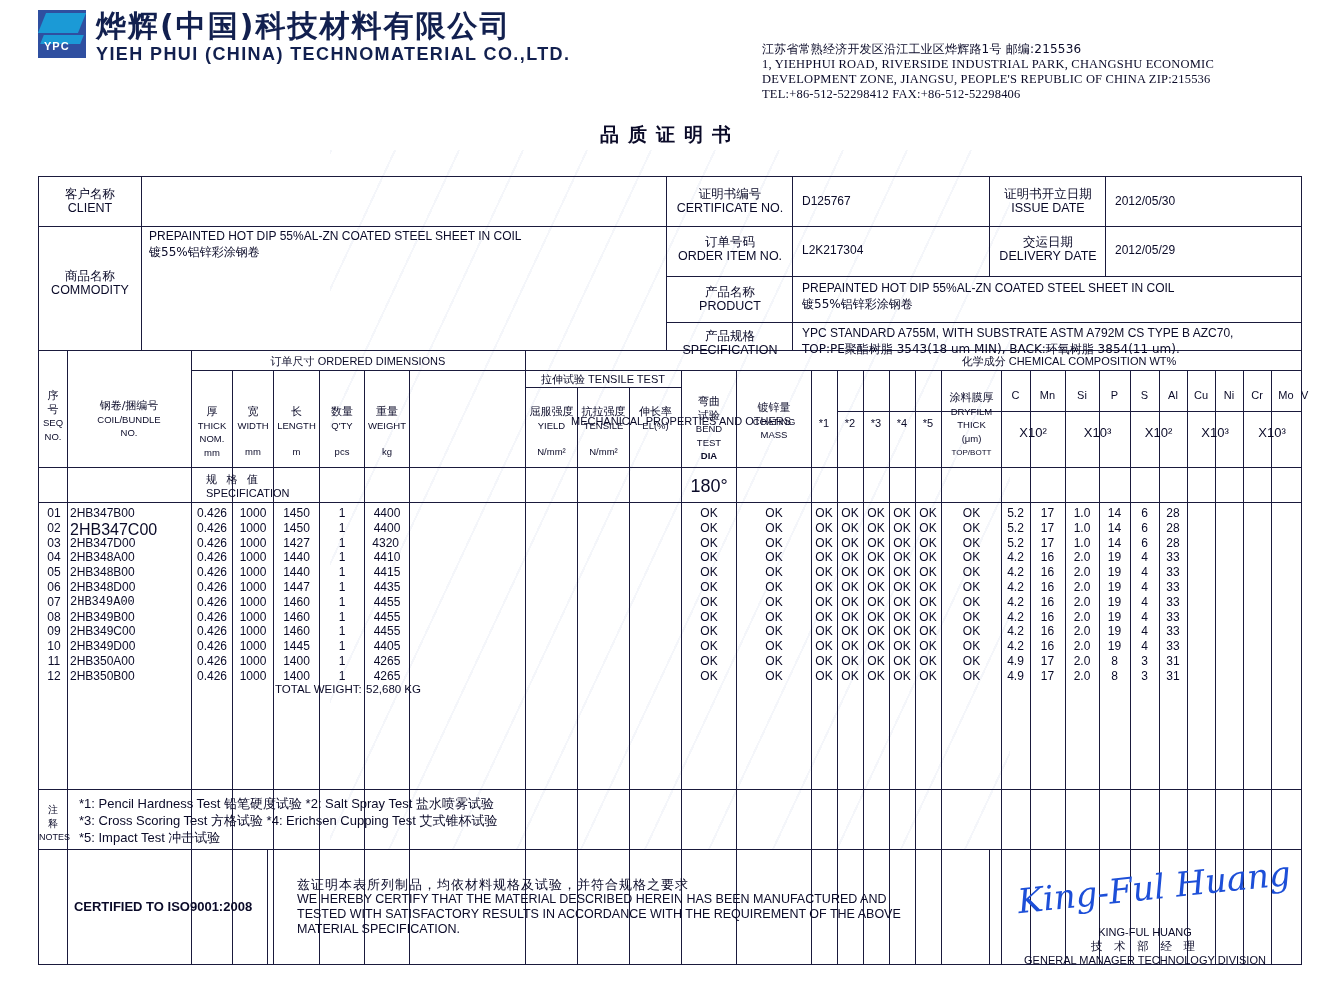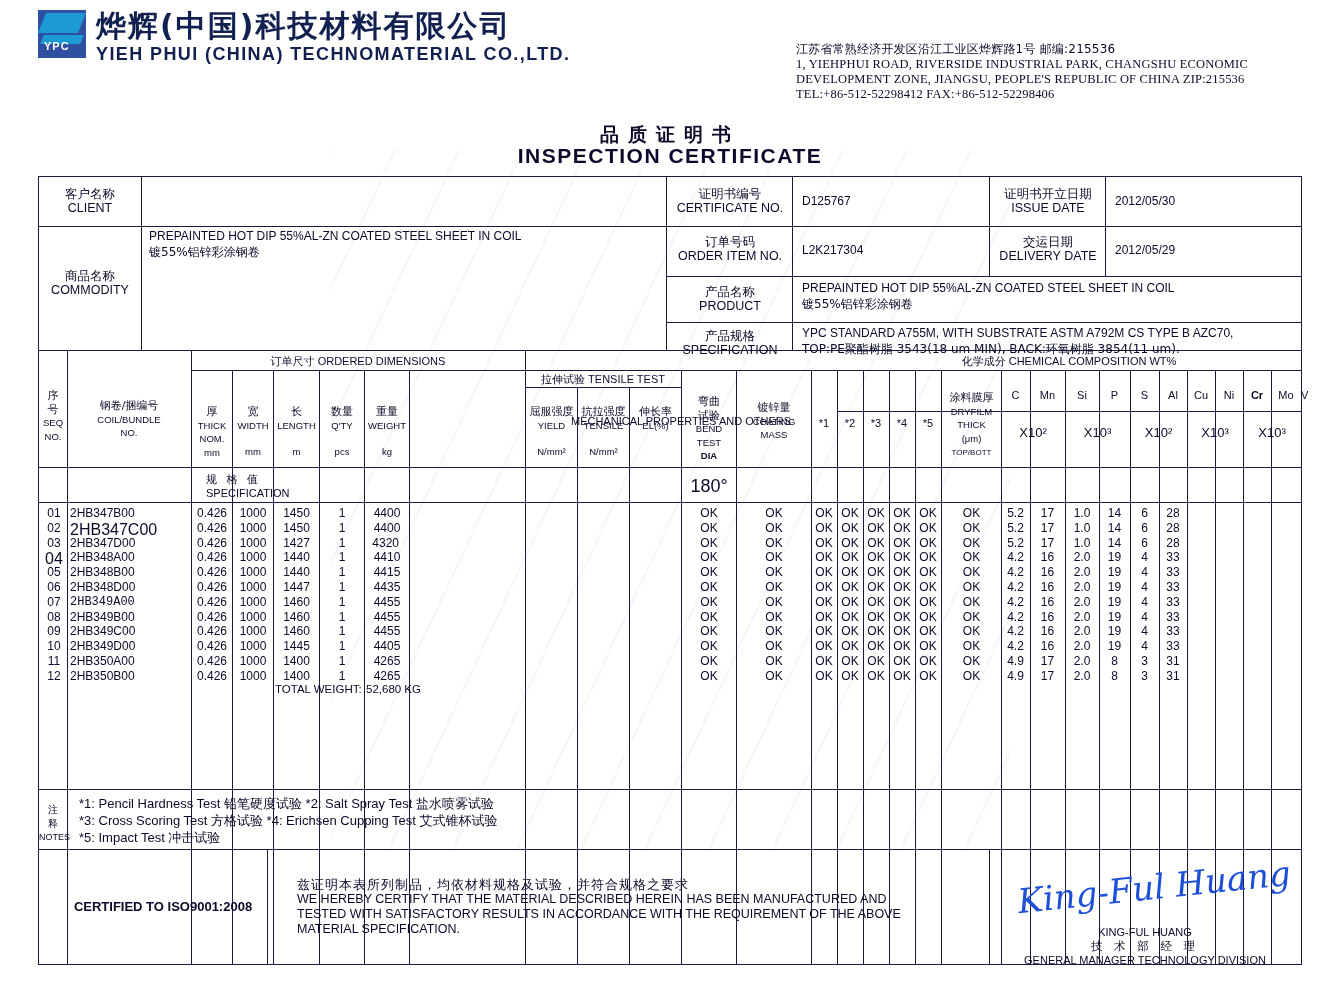--- a/index.html
+++ b/index.html
@@ -15,21 +15,21 @@
 
   
   .hdr{position:absolute;left:0;top:0;width:1340px;height:118px;}
   .logo{position:absolute;left:38px;top:10px;width:48px;height:48px;}
   .logo .sq{position:absolute;left:0;top:0;width:48px;height:48px;background:#2f4fa0;}
   .logo .slashA{position:absolute;left:4px;top:3px;width:40px;height:20px;background:#1b9ad6;transform:skewX(-22deg);}
   .logo .slashB{position:absolute;left:4px;top:25px;width:40px;height:9px;background:#1b9ad6;transform:skewX(-22deg);}
   .logo .ypc{position:absolute;left:6px;top:30px;font-family:"Liberation Sans",sans-serif;font-size:11px;font-weight:bold;color:#ffffff;letter-spacing:1px;}
   .cnname{position:absolute;left:96px;top:6px;font-family:"DejaVu Sans",sans-serif;font-weight:bold;font-size:30px;letter-spacing:2px;color:#12204f;}
   .enname{position:absolute;left:96px;top:44px;font-family:"Liberation Sans",sans-serif;font-weight:bold;font-size:18px;letter-spacing:1.4px;color:#12204f;}
-  .addr{position:absolute;left:796px;top:42px;font-size:12.5px;line-height:15px;letter-spacing:0.2px;white-space:nowrap;}
+  .addr{position:absolute;left:762px;top:42px;font-size:12.5px;line-height:15px;letter-spacing:0.2px;white-space:nowrap;}
   .addr .cn{font-family:"DejaVu Sans",sans-serif;font-size:12px;}
 
   .title-cn{position:absolute;left:0;right:0;top:122px;text-align:center;font-family:"DejaVu Sans",sans-serif;font-weight:bold;font-size:19px;letter-spacing:9px;}
   .title-en{position:absolute;left:0;right:0;top:144px;text-align:center;font-family:"Liberation Sans",sans-serif;font-weight:bold;font-size:21px;letter-spacing:1.5px;}
 
   
   .frame{position:absolute;left:38px;top:176px;width:1262px;height:787px;border:1.4px solid #1a1a3c;}
   .lbl{font-size:12.5px;line-height:14px;text-align:center;font-family:"Liberation Sans",sans-serif;}
   .lbl .cn{font-family:"DejaVu Sans",sans-serif;font-size:12.5px;}
   .val{font-size:12px;font-family:"Liberation Sans",sans-serif;padding-left:6px;line-height:15px;}
@@ -74,21 +74,20 @@
     <div class="enname">YIEH PHUI (CHINA) TECHNOMATERIAL CO.,LTD.</div>
     <div class="addr">
       <div class="cn">江苏省常熟经济开发区沿江工业区烨辉路1号 邮编:215536</div>
       <div>1, YIEHPHUI ROAD, RIVERSIDE INDUSTRIAL PARK, CHANGSHU ECONOMIC</div>
       <div>DEVELOPMENT ZONE, JIANGSU, PEOPLE'S REPUBLIC OF CHINA ZIP:215536</div>
       <div>TEL:+86-512-52298412  FAX:+86-512-52298406</div>
     </div>
   </div>
 
   <div class="title-cn">品质证明书</div>
-  <div class="title-en">INSPECTION CERTIFICATE</div>
 
   <div class="frame">
 
     <div class="hline" style="left:0;top:49px;width:102px;"></div>
     <div class="hline" style="left:102px;top:49px;width:525px;"></div>
     <div class="hline" style="left:627px;top:49px;width:635px;"></div>
     <div class="hline" style="left:627px;top:99px;width:635px;"></div>
     <div class="hline" style="left:627px;top:145px;width:635px;"></div>
     <div class="hline" style="left:0;top:173px;width:1262px;"></div>
 
@@ -220,21 +219,21 @@
     <div class="hd" style="left:903px;top:214px;width:59px;"><span class="cn">涂料膜厚</span><br><span class="sm">DRYFILM<br>THICK<br>(μm)</span><br><span style="font-size:8px;">TOP/BOTT</span></div>
 
     <div class="hd" style="left:962px;top:212px;width:29px;">C</div>
     <div class="hd" style="left:991px;top:212px;width:35px;">Mn</div>
     <div class="hd" style="left:1026px;top:212px;width:34px;">Si</div>
     <div class="hd" style="left:1060px;top:212px;width:31px;">P</div>
     <div class="hd" style="left:1091px;top:212px;width:29px;">S</div>
     <div class="hd" style="left:1120px;top:212px;width:28px;">Al</div>
     <div class="hd" style="left:1148px;top:212px;width:28px;">Cu</div>
     <div class="hd" style="left:1176px;top:212px;width:28px;">Ni</div>
-    <div class="hd" style="left:1204px;top:212px;width:28px;font-weight:bold;">Cr</div>
+    <div class="hd" style="left:1204px;top:212px;width:28px;">Cr</div>
     <div class="hd" style="left:1232px;top:212px;width:30px;"><span>Mo</span></div>
 
     <div class="hd" style="left:1262px;top:212px;width:0;">V</div>
 
     <div class="hd" style="left:962px;top:250px;width:64px;font-size:13px;">X10²</div>
     <div class="hd" style="left:1026px;top:250px;width:65px;font-size:13px;">X10³</div>
     <div class="hd" style="left:1091px;top:250px;width:57px;font-size:13px;">X10²</div>
     <div class="hd" style="left:1148px;top:250px;width:56px;font-size:13px;">X10³</div>
     <div class="hd" style="left:1204px;top:250px;width:58px;font-size:13px;">X10³</div>
 
@@ -300,21 +299,21 @@
         <div class="rowtxt" style="left: 824px; top: 358.6px; width: 26px; text-align: center; font-size: 12px;">OK</div>
         <div class="rowtxt" style="left: 850px; top: 358.6px; width: 26px; text-align: center; font-size: 12px;">OK</div>
         <div class="rowtxt" style="left: 876px; top: 358.6px; width: 26px; text-align: center; font-size: 12px;">OK</div>
         <div class="rowtxt" style="left: 903px; top: 358.6px; width: 59px; text-align: center; font-size: 12px;">OK</div>
         <div class="rowtxt" style="left: 962px; top: 358.6px; width: 29px; text-align: center; font-size: 12px;">5.2</div>
         <div class="rowtxt" style="left: 991px; top: 358.6px; width: 35px; text-align: center; font-size: 12px;">17</div>
         <div class="rowtxt" style="left: 1026px; top: 358.6px; width: 34px; text-align: center; font-size: 12px;">1.0</div>
         <div class="rowtxt" style="left: 1060px; top: 358.6px; width: 31px; text-align: center; font-size: 12px;">14</div>
         <div class="rowtxt" style="left: 1091px; top: 358.6px; width: 29px; text-align: center; font-size: 12px;">6</div>
         <div class="rowtxt" style="left: 1120px; top: 358.6px; width: 28px; text-align: center; font-size: 12px;">28</div>
-        <div class="rowtxt" style="left: 2px; top: 373.4px; width: 26px; text-align: center; font-size: 16px;">04</div>
+        <div class="rowtxt" style="left: 2px; top: 373.4px; width: 26px; text-align: center; font-size: 12px;">04</div>
         <div class="rowtxt" style="left: 31px; top: 373.4px; width: 118px; text-align: left; font-size: 12px;">2HB348A00</div>
         <div class="rowtxt" style="left: 153px; top: 373.4px; width: 40px; text-align: center; font-size: 12px;">0.426</div>
         <div class="rowtxt" style="left: 194px; top: 373.4px; width: 40px; text-align: center; font-size: 12px;">1000</div>
         <div class="rowtxt" style="left: 235px; top: 373.4px; width: 45px; text-align: center; font-size: 12px;">1440</div>
         <div class="rowtxt" style="left: 281px; top: 373.4px; width: 44px; text-align: center; font-size: 12px;">1</div>
         <div class="rowtxt" style="left: 326px; top: 373.4px; width: 44px; text-align: center; font-size: 12px;">4410</div>
         <div class="rowtxt" style="left: 643px; top: 373.4px; width: 54px; text-align: center; font-size: 12px;">OK</div>
         <div class="rowtxt" style="left: 698px; top: 373.4px; width: 74px; text-align: center; font-size: 12px;">OK</div>
         <div class="rowtxt" style="left: 772px; top: 373.4px; width: 26px; text-align: center; font-size: 12px;">OK</div>
         <div class="rowtxt" style="left: 798px; top: 373.4px; width: 26px; text-align: center; font-size: 12px;">OK</div>

